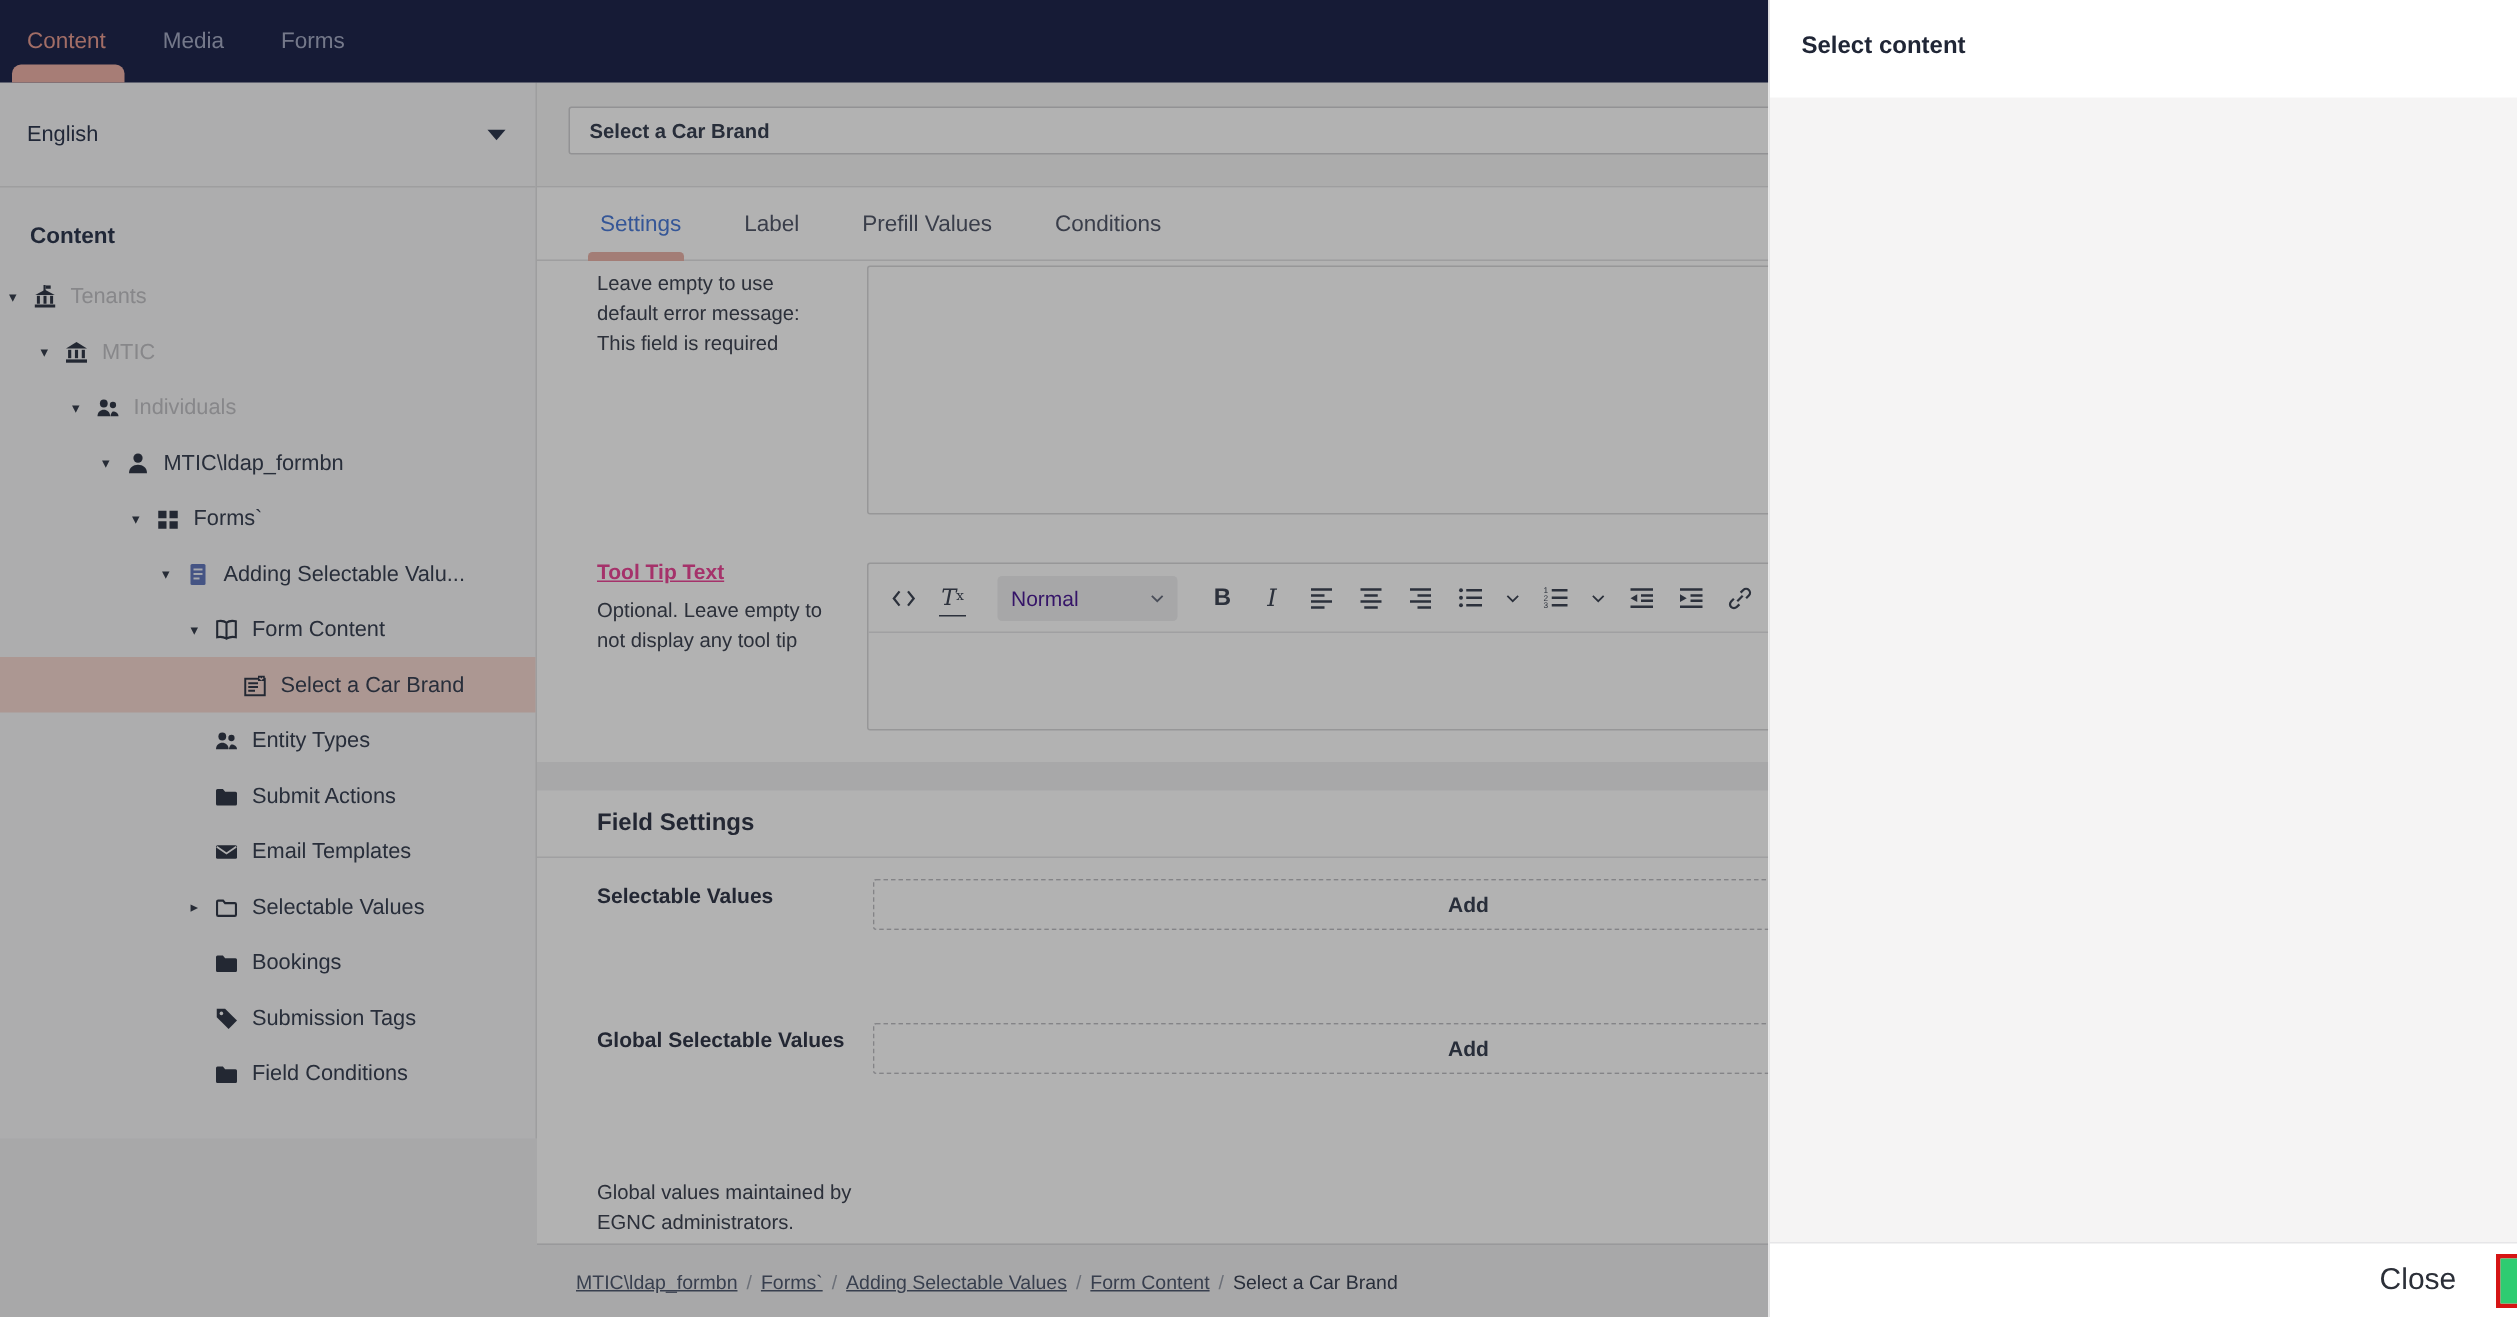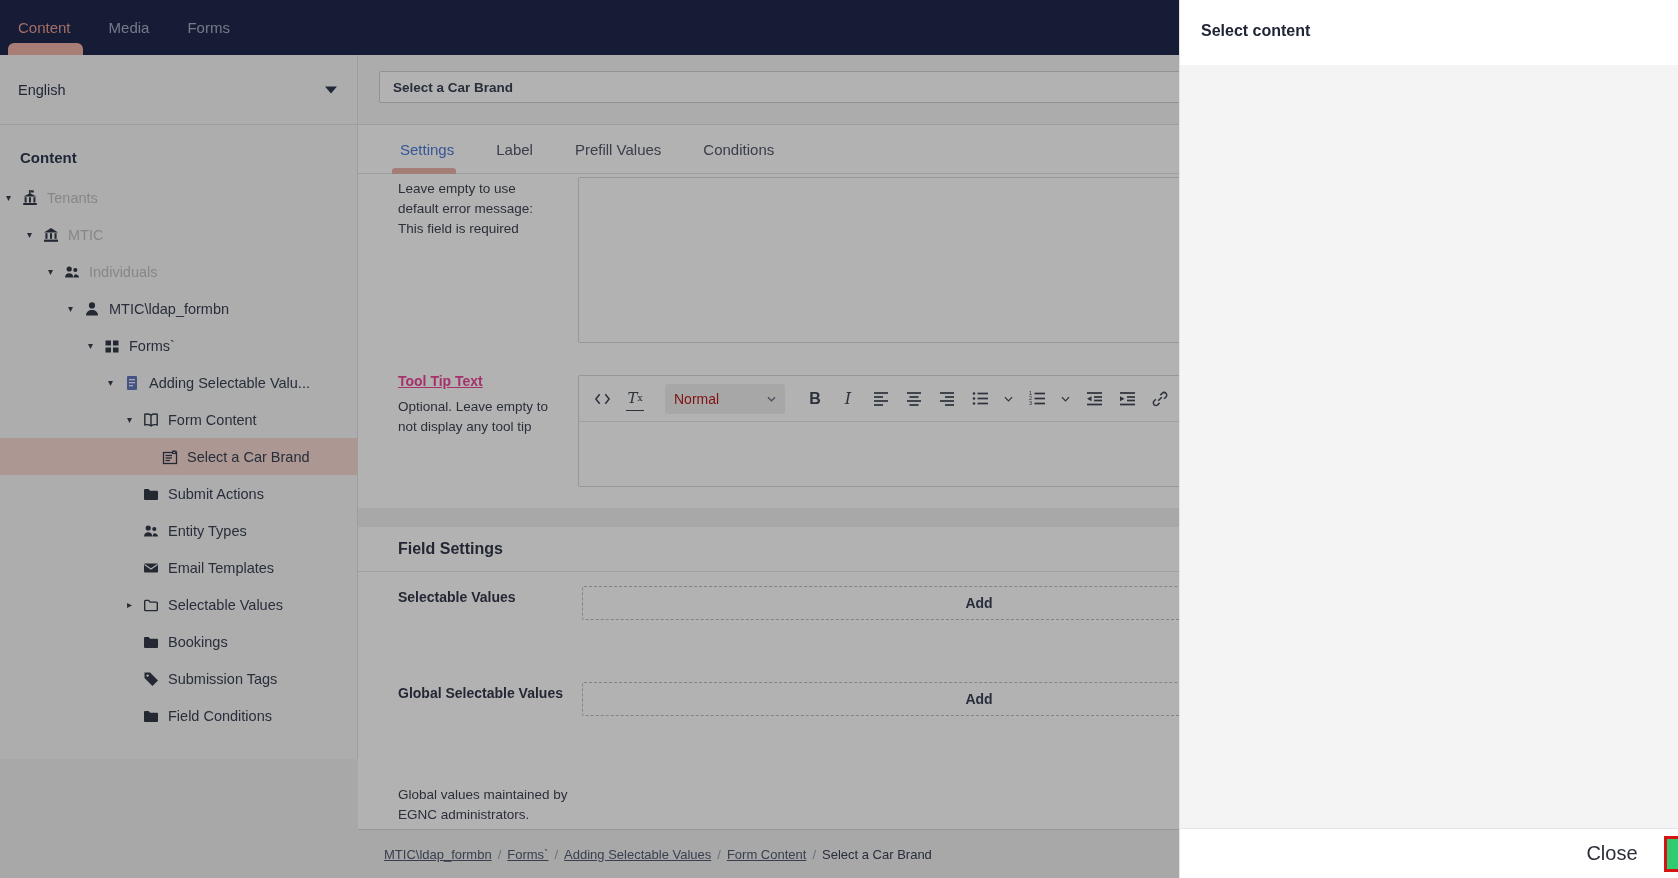--- a/index.html
+++ b/index.html
@@ -47,21 +47,21 @@
   .tthelp { top:272px; }
   .editor { position:absolute; left:220px; top:250px; width:840px; height:112px; border:1px solid #d8d8da; border-radius:2px; background:#fff; }
   .tbar { height:46px; border-bottom:1px solid #e6e6e8; display:flex; align-items:center; padding-left:14px; gap:15px; color:#3f4756; }
   .tbtn { display:flex; align-items:center; justify-content:center; min-width:18px; height:24px; cursor:pointer; color:#3f4756; }
   .tbtn svg { display:block; }
   .b-ico { font-weight:bold; font-size:16px; }
   .i-ico { font-family:"DejaVu Serif",serif; font-style:italic; font-size:16px; }
   .tx-ico { font-family:"DejaVu Serif",serif; font-style:italic; font-size:15px; border-bottom:1.5px solid #3f4756; line-height:14px; }
   .tx-ico .sub { font-size:9px; font-style:normal; }
   .stylebox { width:120px; height:30px; background:#f0f0f1; border-radius:3px; display:flex; align-items:center; justify-content:space-between; padding:0 9px; margin:0 6px; cursor:pointer; }
-  .stylebox .slabel { font-size:14px; color:#b91c1c;text-align:right; }
+  .stylebox .slabel { font-size:14px; color:#4c1d95;text-align:right; }
   .chev { width:9px; height:6px; }
 
   .card2 { position:absolute; left:0; top:472px; width:1060px; height:302px; background:#fff; }
   .fsheading { height:45px; border-bottom:1px solid #e6e6e8; display:flex; align-items:center; }
   .fsheading span { margin-left:40px; font-size:16px; font-weight:bold; color:#33394a; }
   .fslabel { position:absolute; left:40px; font-size:14px; font-weight:bold; color:#33394a; }
   .dashbox { position:absolute; left:224px; width:794px; height:34px; border:1px dashed #bdbdc2; border-radius:2px; display:flex; align-items:center; justify-content:center; cursor:pointer; }
   .dashbox span { font-size:14px; font-weight:bold; color:#3a4254; }
   .gshelp { top:258px; }
 
@@ -217,37 +217,37 @@
                 <polyline points="11,2.8 12.2,4 13.4,2.8" stroke="#f6d9d2" stroke-width="1"></polyline>
               </svg>
             </span>
           <span class="tlabel">Select a Car Brand</span>
         </div>
 
         <div class="trow lvl6">
           <span class="tw"></span>
           <span class="ticon">
               <svg viewBox="0 0 16 16" fill="currentColor">
-                <path d="M1 4a1 1 0 011-1h3.6l1.5 1.8H14a1 1 0 011 1V13a1 1 0 01-1 1H2a1 1 0 01-1-1V4z"></path>
-              </svg>
-            </span>
-          <span class="tlabel">Submit Actions</span>
-        </div>
-
-        <div class="trow lvl6">
-          <span class="tw"></span>
-          <span class="ticon">
-              <svg viewBox="0 0 16 16" fill="currentColor">
                 <circle cx="5.2" cy="5" r="2.6"></circle>
                 <circle cx="11.3" cy="6" r="2.1"></circle>
                 <path d="M1 13.5c0-2.8 2-4.3 4.2-4.3s4.2 1.5 4.2 4.3z"></path>
                 <path d="M9.6 13.5c.2-2 1.4-3.2 1.7-3.2 1.9 0 3.7 1.3 3.7 3.2z"></path>
               </svg>
             </span>
           <span class="tlabel">Entity Types</span>
+        </div>
+
+        <div class="trow lvl6">
+          <span class="tw"></span>
+          <span class="ticon">
+              <svg viewBox="0 0 16 16" fill="currentColor">
+                <path d="M1 4a1 1 0 011-1h3.6l1.5 1.8H14a1 1 0 011 1V13a1 1 0 01-1 1H2a1 1 0 01-1-1V4z"></path>
+              </svg>
+            </span>
+          <span class="tlabel">Submit Actions</span>
         </div>
 
         <div class="trow lvl6">
           <span class="tw"></span>
           <span class="ticon">
               <svg viewBox="0 0 16 16">
                 <rect x="1" y="3.5" width="14" height="9" rx="1" fill="currentColor"></rect>
                 <polyline points="1.5,4.5 8,9 14.5,4.5" fill="none" stroke="#f8f8f9" stroke-width="1.2"></polyline>
               </svg>
             </span>

